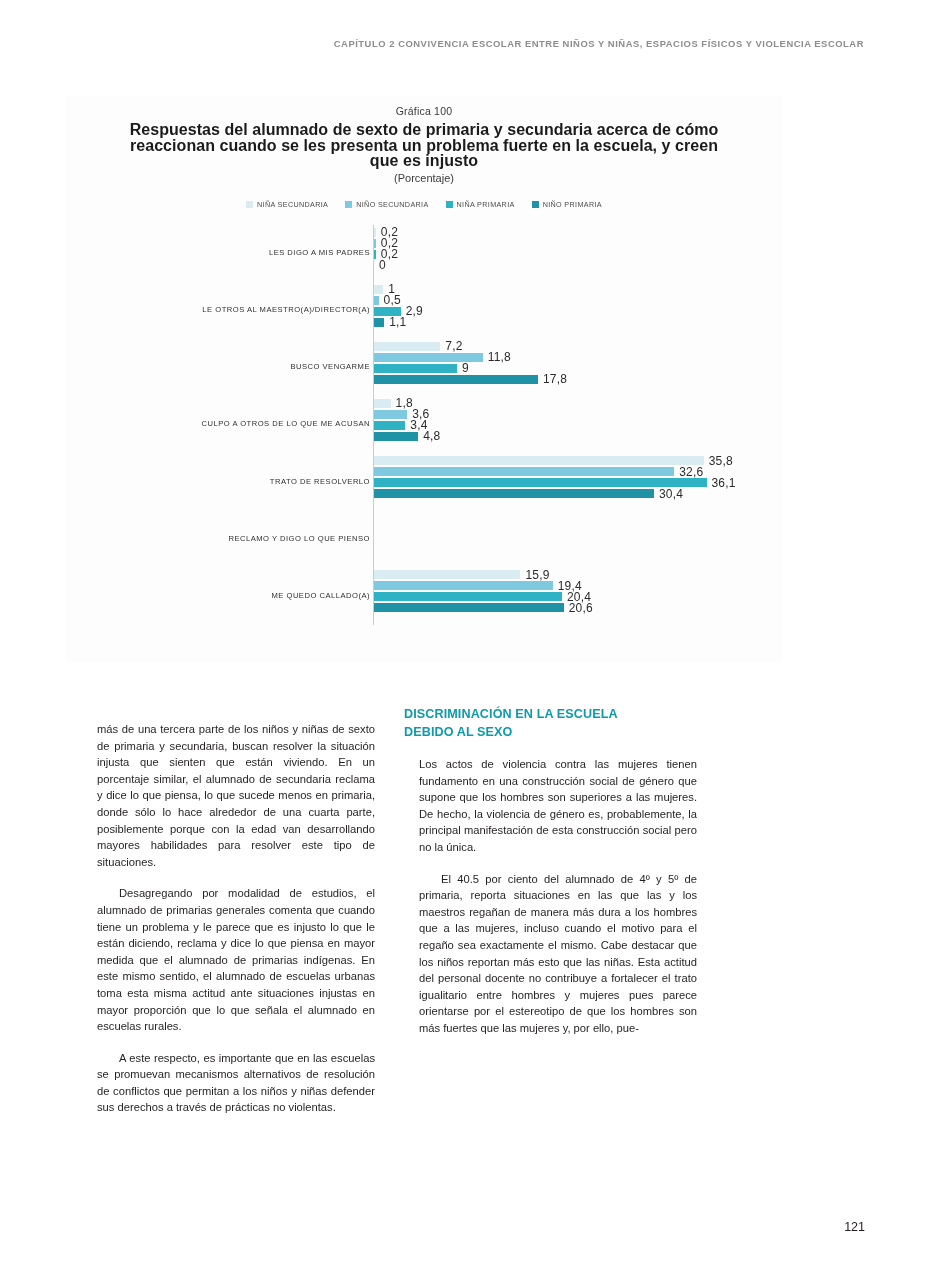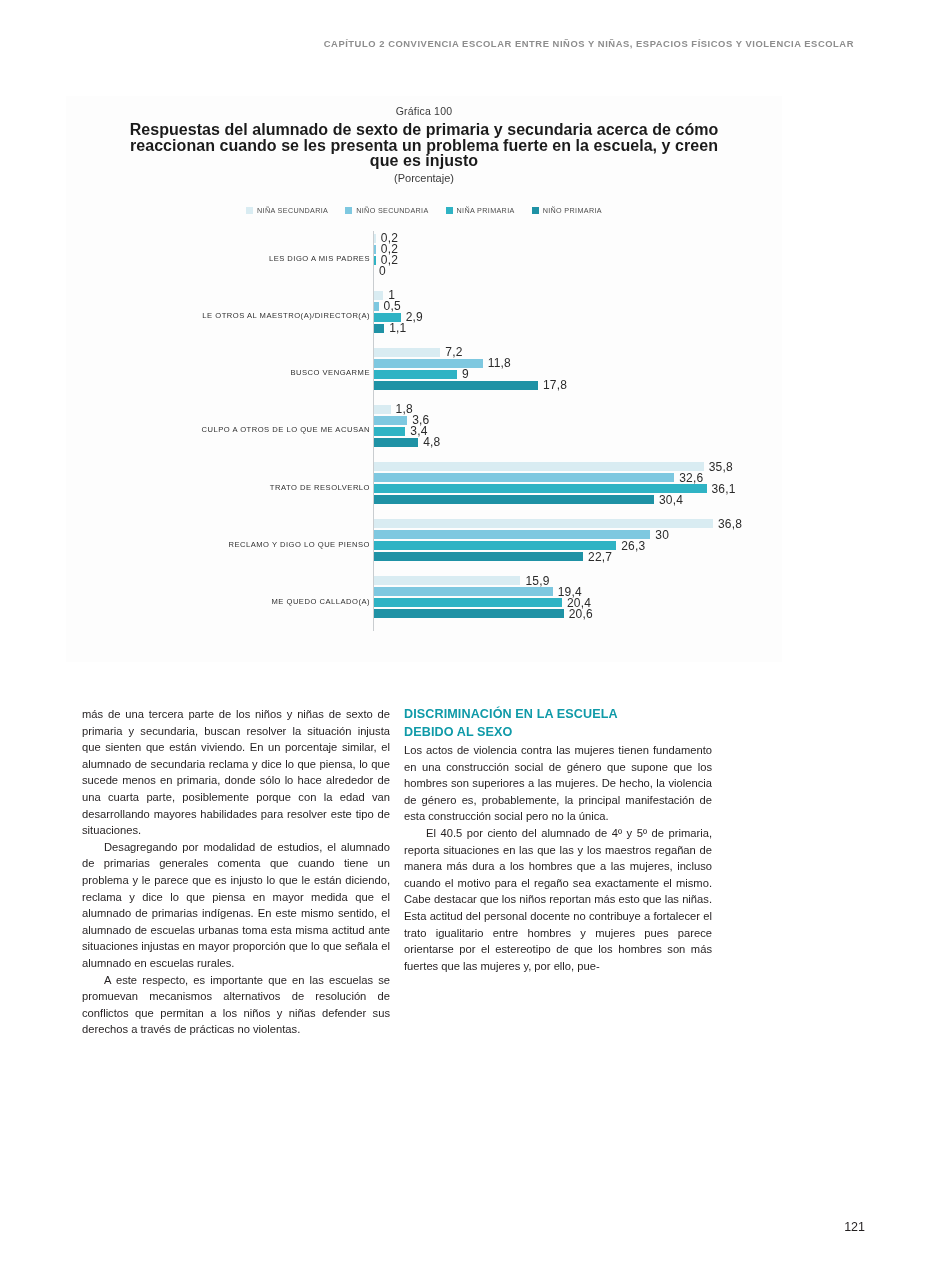--- a/index.html
+++ b/index.html
@@ -13,21 +13,21 @@
     font-family: "Liberation Sans", sans-serif;
     color: #231f20;
     position: relative;
     overflow: hidden;
   }
 
   
   .running-head {
     position: absolute;
     top: 38px;
-    right: 95px;
+    right: 85px;
     font-size: 9.4px;
     letter-spacing: 0.55px;
     font-weight: bold;
     color: #8d8d8d;
     white-space: nowrap;
   }
 
   
   .figure {
     position: absolute;
@@ -59,21 +59,21 @@
     color: #3a3a3a;
     margin-top: 3px;
   }
 
   
   .legend {
     display: flex;
     justify-content: center;
     align-items: center;
     gap: 17px;
-    margin-top: 22px;
+    margin-top: 16px;
   }
   .legend-item {
     display: flex;
     align-items: center;
     gap: 4px;
   }
   .legend-swatch {
     width: 7px;
     height: 7px;
     display: block;
@@ -148,21 +148,21 @@
     position: absolute;
     width: 308px;
     font-size: 11.2px;
     line-height: 16.6px;
     text-align: justify;
     color: #231f20;
   }
   .col-left  { left: 82px;  top: 706px; }
   .col-right { left: 404px; top: 706px; }
   .col p {
-    margin: 0;
+    margin: 15px;
   }
   .col p.indent {
     text-indent: 22px;
   }
   .section-head {
     font-size: 12.6px;
     font-weight: bold;
     line-height: 17.5px;
     color: #0f9aa8;
     margin: 0 0 1px 0;
@@ -311,38 +311,20 @@
             <span class="bar-value">36,1</span>
           </div>
           <div class="bar-row">
             <span class="bar" style="width: 280px; background: rgb(31, 146, 165);"></span>
             <span class="bar-value">30,4</span>
           </div>
         </div>
       </div>
       <div class="cat-group" style="top: 285.714px; height: 57.1429px;">
         <div class="cat-label">RECLAMO Y DIGO LO QUE PIENSO</div>
-        <div class="bars">
-          <div class="bar-row">
-            <span class="bar" style="width: 338.947px; background: rgb(217, 236, 242);"></span>
-            <span class="bar-value">36,8</span>
-          </div>
-          <div class="bar-row">
-            <span class="bar" style="width: 276.316px; background: rgb(126, 200, 224);"></span>
-            <span class="bar-value">30</span>
-          </div>
-          <div class="bar-row">
-            <span class="bar" style="width: 242.237px; background: rgb(47, 179, 196);"></span>
-            <span class="bar-value">26,3</span>
-          </div>
-          <div class="bar-row">
-            <span class="bar" style="width: 209.079px; background: rgb(31, 146, 165);"></span>
-            <span class="bar-value">22,7</span>
-          </div>
-        </div>
       </div>
       <div class="cat-group" style="top: 342.857px; height: 57.1429px;">
         <div class="cat-label">ME QUEDO CALLADO(A)</div>
         <div class="bars">
           <div class="bar-row">
             <span class="bar" style="width: 146.447px; background: rgb(217, 236, 242);"></span>
             <span class="bar-value">15,9</span>
           </div>
           <div class="bar-row">
             <span class="bar" style="width: 178.684px; background: rgb(126, 200, 224);"></span>

